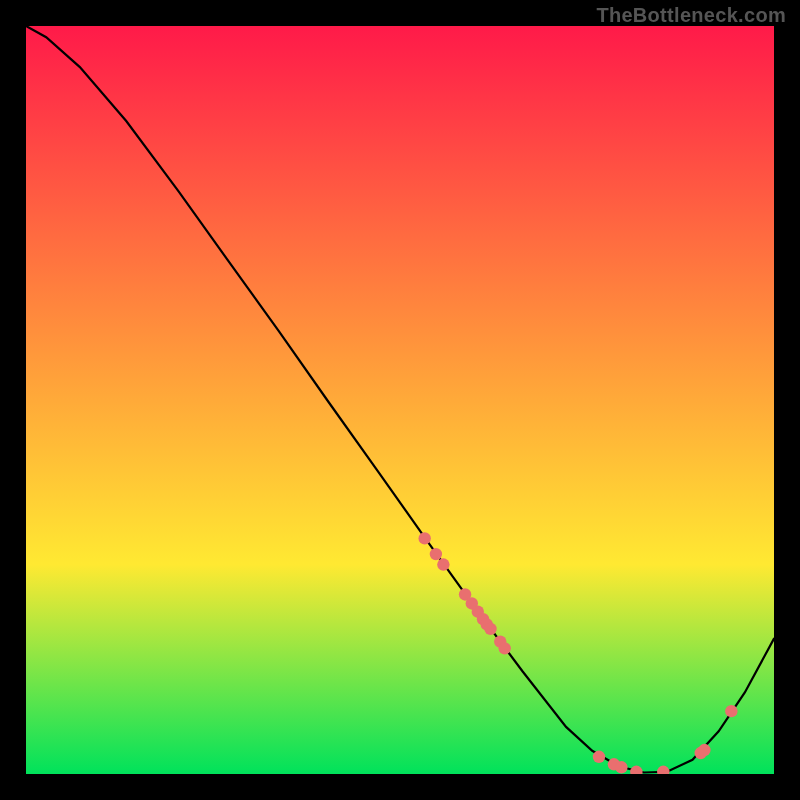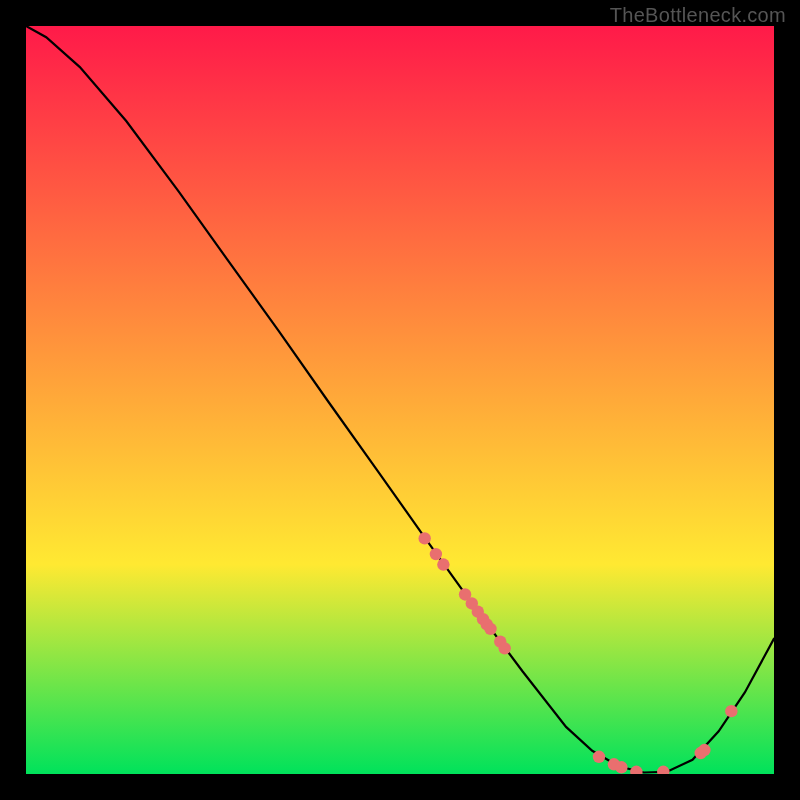--- a/index.html
+++ b/index.html
@@ -16,21 +16,21 @@
     width: 800px;
     height: 800px;
     background: #000;
   }
   .watermark {
     position: absolute;
     top: 4px;
     right: 14px;
     color: #555;
     font-size: 20px;
-    font-weight: normal;
+    font-weight: bold;
     letter-spacing: 0.3px;
     z-index: 5;
   }
   .plot-wrap {
     position: absolute;
     left: 26px;
     top: 26px;
     width: 748px;
     height: 748px;
   }

